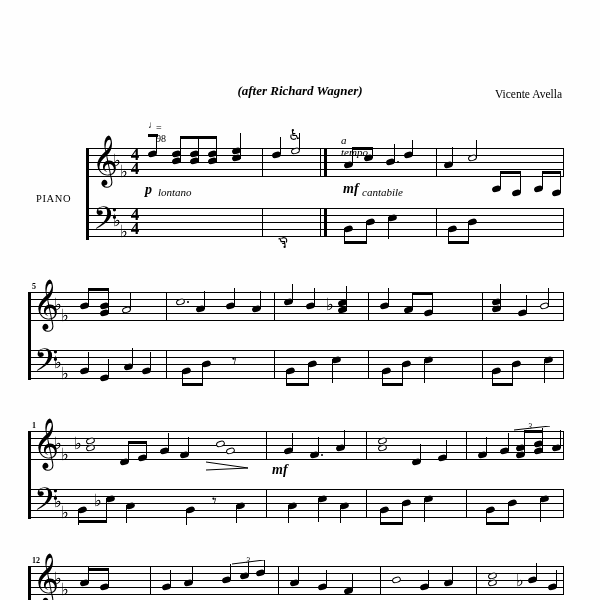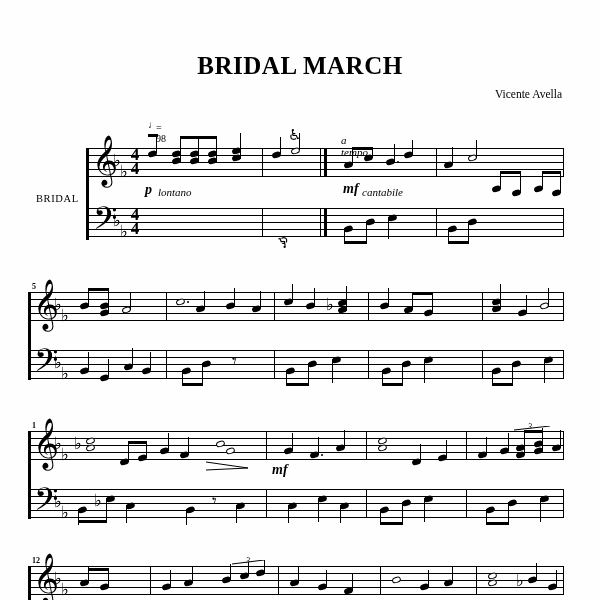--- a/index.html
+++ b/index.html
@@ -170,29 +170,29 @@
     font-style: italic;
     font-size: 8px;
   }
   .hairpin { position: absolute; }
 </style>
 </head>
 <body>
 
 <div class="page">
 
-  <div class="title">BRIDAL MARCH</div>
+  <div class="subtitle">(after Richard Wagner)</div>
   <div class="composer">Vicente Avella</div>
 
   <div class="sys">
 
     <div class="tempo" style="top:119px; left:148px;">♩</div>
     <div class="tempo" style="top:122px; left:156px;">= 98</div>
 
-    <div class="inst-label" style="top:193px; left:36px;">BRIDAL</div>
+    <div class="inst-label" style="top:193px; left:36px;">PIANO</div>
 
     <div class="thickbar" style="top:148px; left:86px; height:92px;"></div>
 
     <div class="staff-line" style="top:148px; left:88px; width:476px;"></div>
     <div class="staff-line" style="top:155px; left:88px; width:476px;"></div>
     <div class="staff-line" style="top:162px; left:88px; width:476px;"></div>
     <div class="staff-line" style="top:169px; left:88px; width:476px;"></div>
     <div class="staff-line" style="top:176px; left:88px; width:476px;"></div>
 
     <div class="staff-line" style="top:208px; left:88px; width:476px;"></div>

